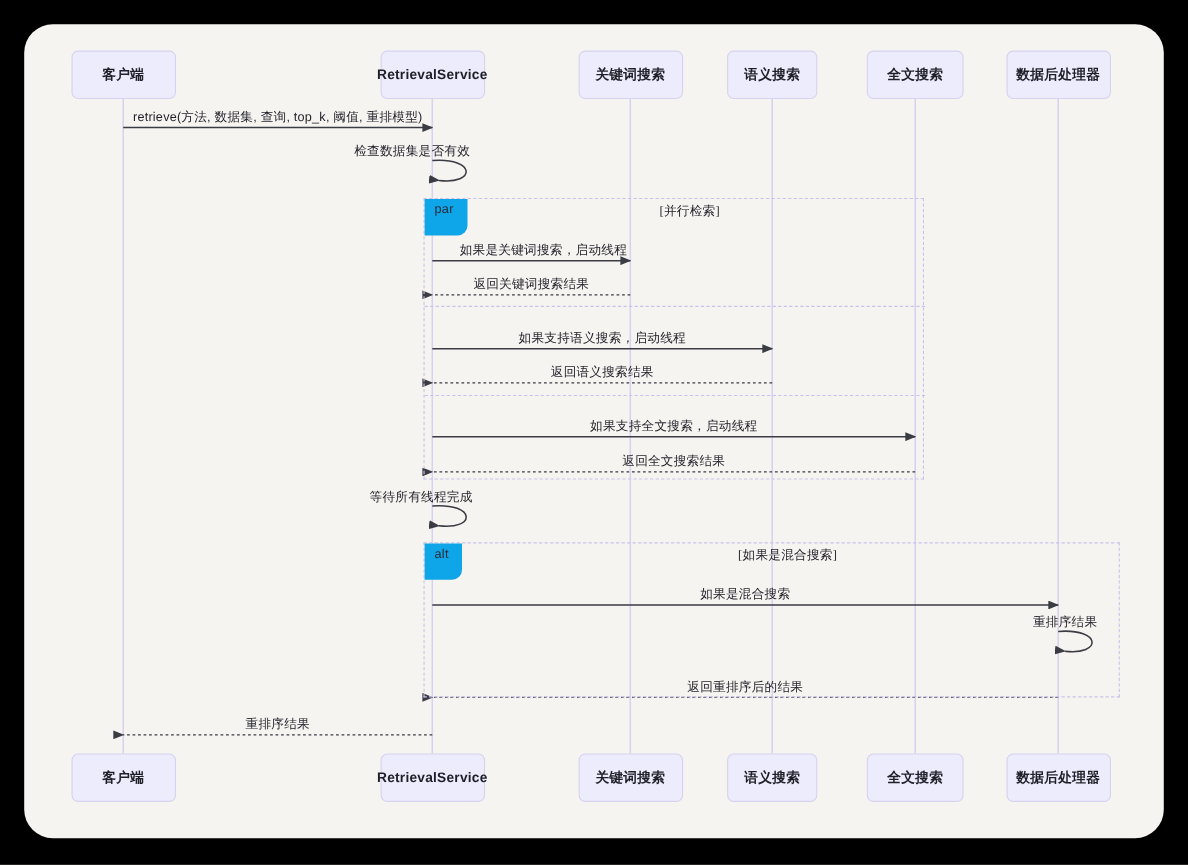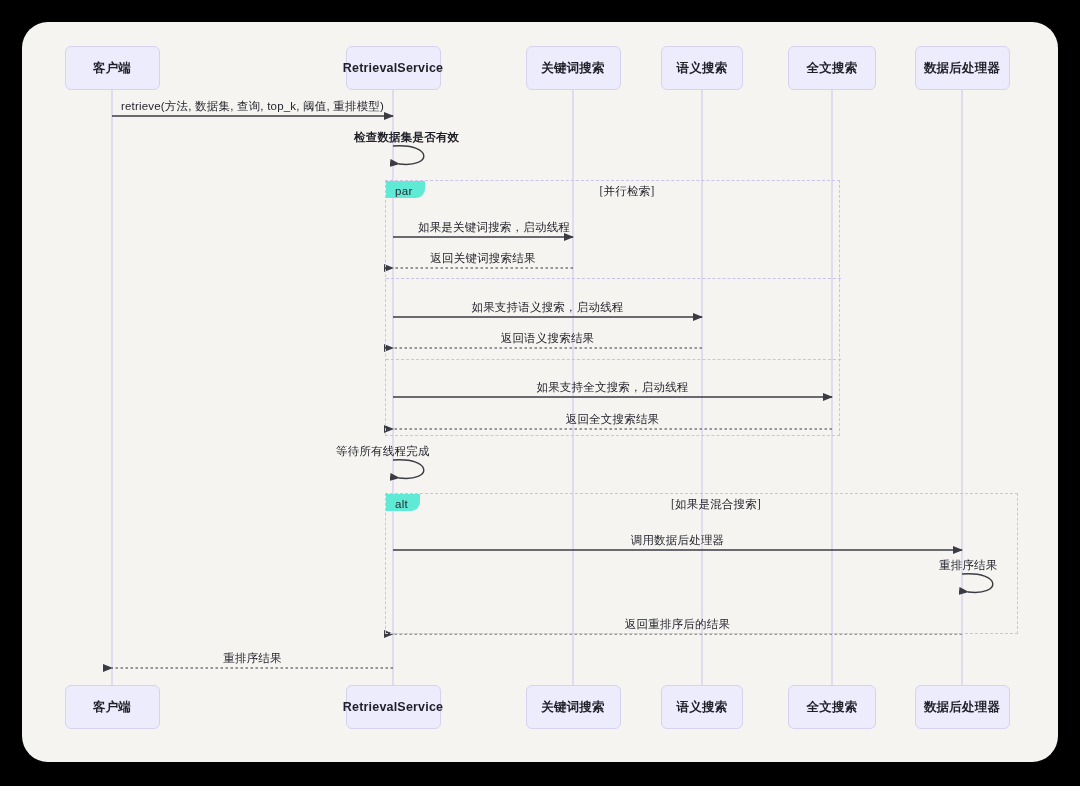--- a/index.html
+++ b/index.html
@@ -77,24 +77,24 @@
   .fragment {
     position: absolute;
     box-sizing: border-box;
     border: 1px dashed #c9c2ea;
     background: transparent;
   }
   .frag-tab {
     position: absolute;
     left: 0;
     top: 0;
-    background: #5eead4;
+    background: #0ea5e9;
     color: #2a2a35;
     font-size: 11.5px;
-    padding: 3px 12px 0 9px;
+    padding: 3px 12px 16px 9px;
     border-bottom-right-radius: 9px;
     letter-spacing: 0.3px;
     line-height: 14px;
   }
   .frag-cond {
     position: absolute;
     transform: translateX(-50%);
     color: #1f1f28;
     font-size: 11.5px;
     white-space: nowrap;
@@ -175,29 +175,29 @@
           <div class="participant" style="left: 42.5px; top: 663px; width: 95px; height: 44px;">客户端</div>
           <div class="participant" style="left: 323.5px; top: 663px; width: 95px; height: 44px;">RetrievalService</div>
           <div class="participant" style="left: 503.5px; top: 663px; width: 95px; height: 44px;">关键词搜索</div>
           <div class="participant" style="left: 639px; top: 663px; width: 82px; height: 44px;">语义搜索</div>
           <div class="participant" style="left: 766px; top: 663px; width: 88px; height: 44px;">全文搜索</div>
           <div class="participant" style="left: 892.5px; top: 663px; width: 95px; height: 44px;">数据后处理器</div>
         </div>
 
       <div id="labels">
           <div class="msg-label" style="left: 230.5px; top: 77px;">retrieve(方法, 数据集, 查询, top_k, 阈值, 重排模型)</div>
-          <div class="self-label" style="left: 332px; top: 108px; font-weight: bold;">检查数据集是否有效</div>
+          <div class="self-label" style="left: 300px; top: 108px;">检查数据集是否有效</div>
           <div class="msg-label" style="left: 472px; top: 198px;">如果是关键词搜索，启动线程</div>
           <div class="msg-label" style="left: 461px; top: 229px;">返回关键词搜索结果</div>
           <div class="msg-label" style="left: 525.5px; top: 278px;">如果支持语义搜索，启动线程</div>
           <div class="msg-label" style="left: 525.5px; top: 309px;">返回语义搜索结果</div>
           <div class="msg-label" style="left: 590.5px; top: 358px; font-family: Liberation Mono, monospace;">如果支持全文搜索，启动线程</div>
           <div class="msg-label" style="left: 590.5px; top: 390px;">返回全文搜索结果</div>
           <div class="self-label" style="left: 314px; top: 422px;">等待所有线程完成</div>
-          <div class="msg-label" style="left: 655.5px; top: 511px;">调用数据后处理器</div>
+          <div class="msg-label" style="left: 655.5px; top: 511px;">如果是混合搜索</div>
           <div class="self-label" style="left: 883px; top: 536px; margin-left: 34px;">重排序结果</div>
           <div class="msg-label" style="left: 655.5px; top: 595px;">返回重排序后的结果</div>
           <div class="msg-label" style="left: 230.5px; top: 629px;">重排序结果</div>
         </div>
 
     </div>
   </div>
 </div>
 
 </body></html>

